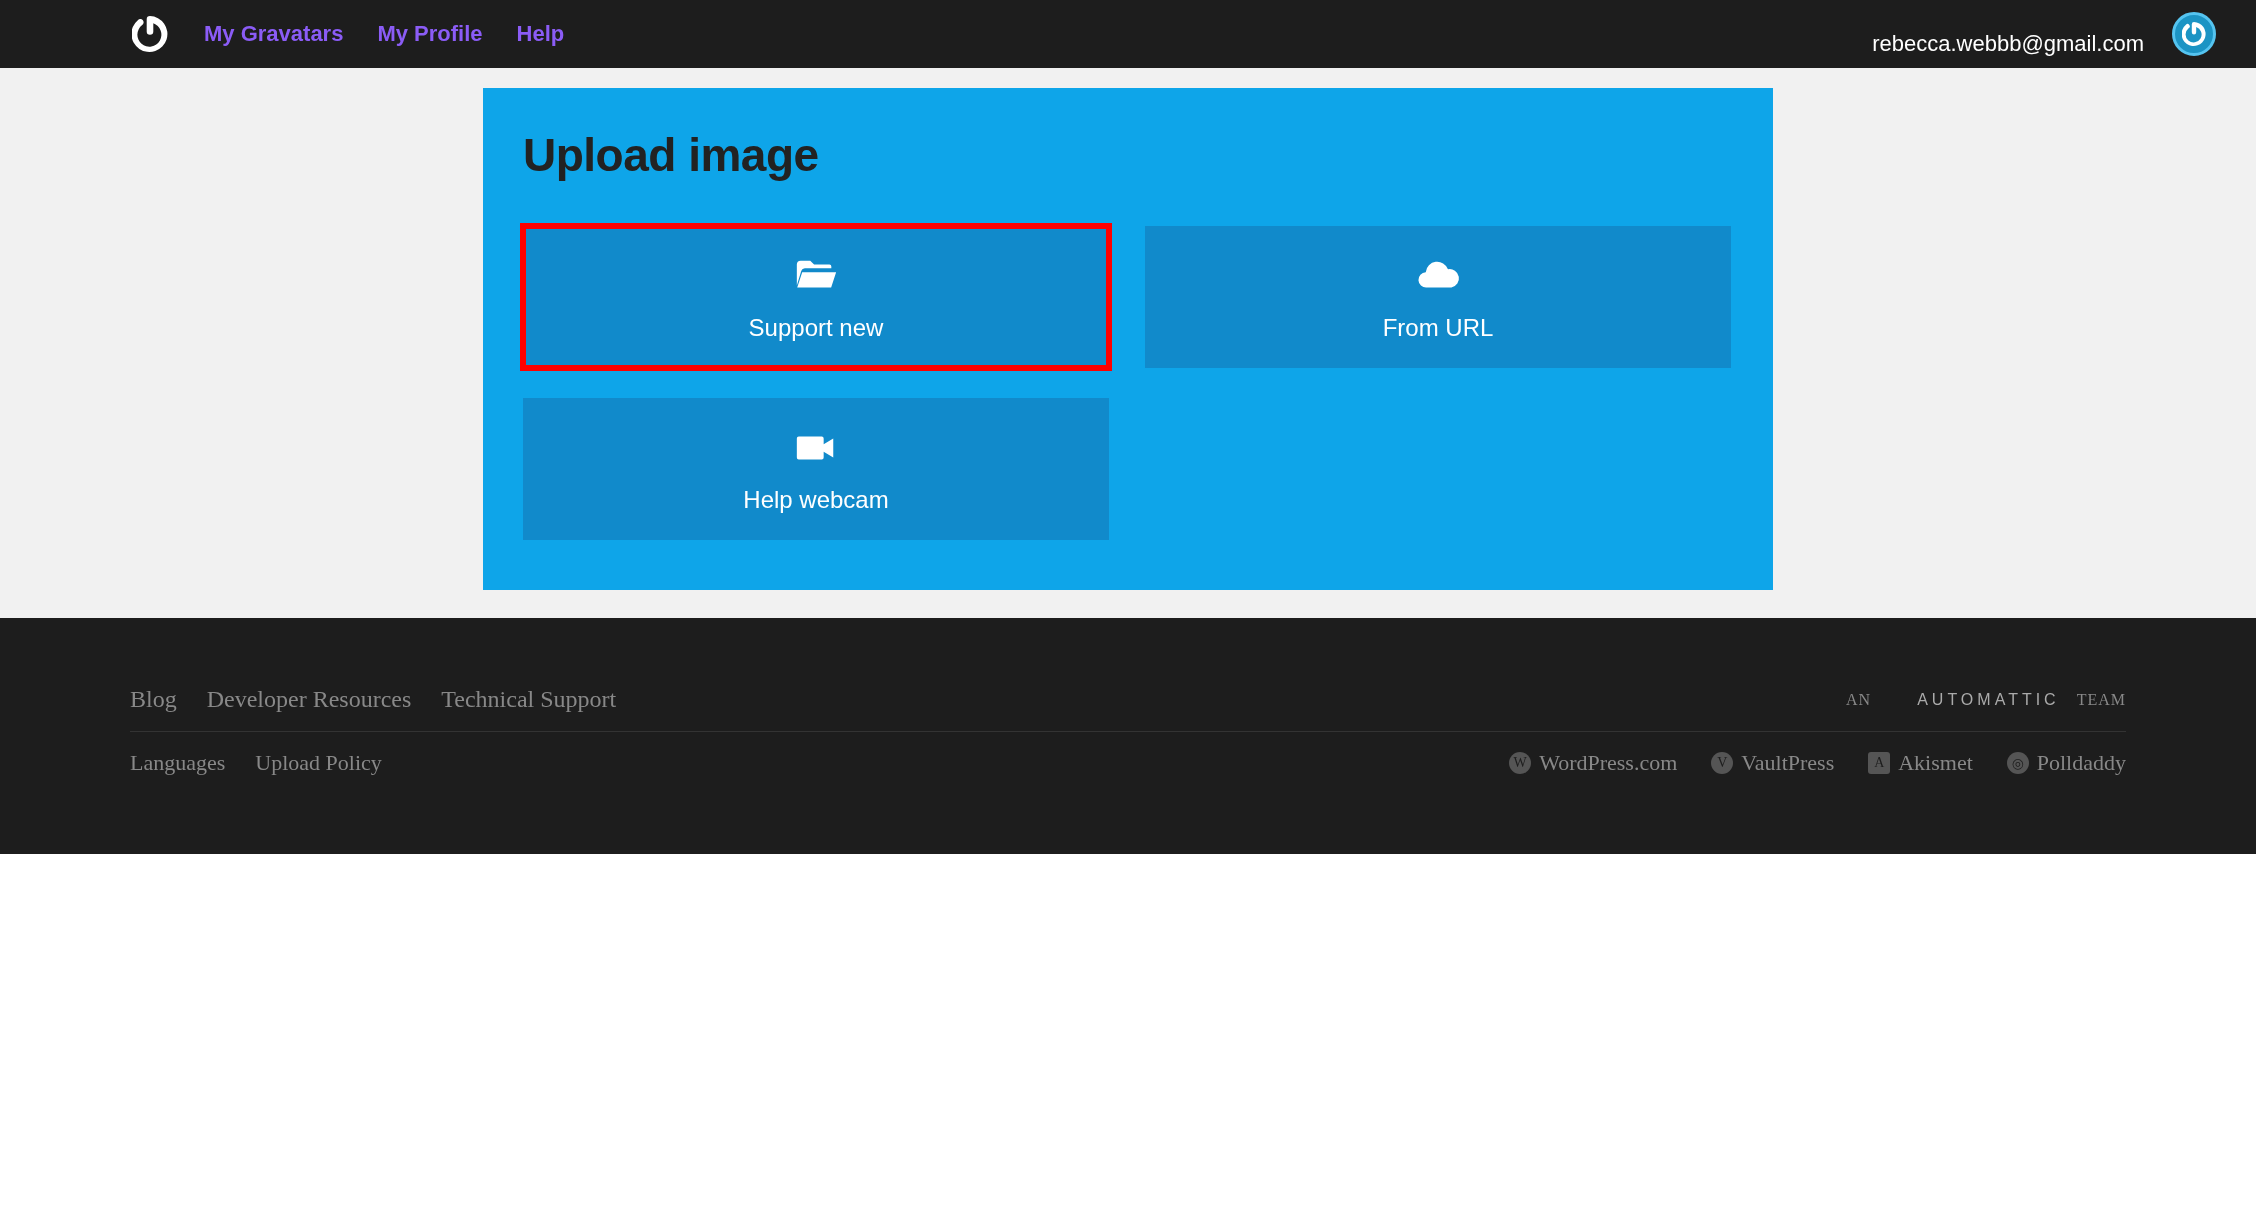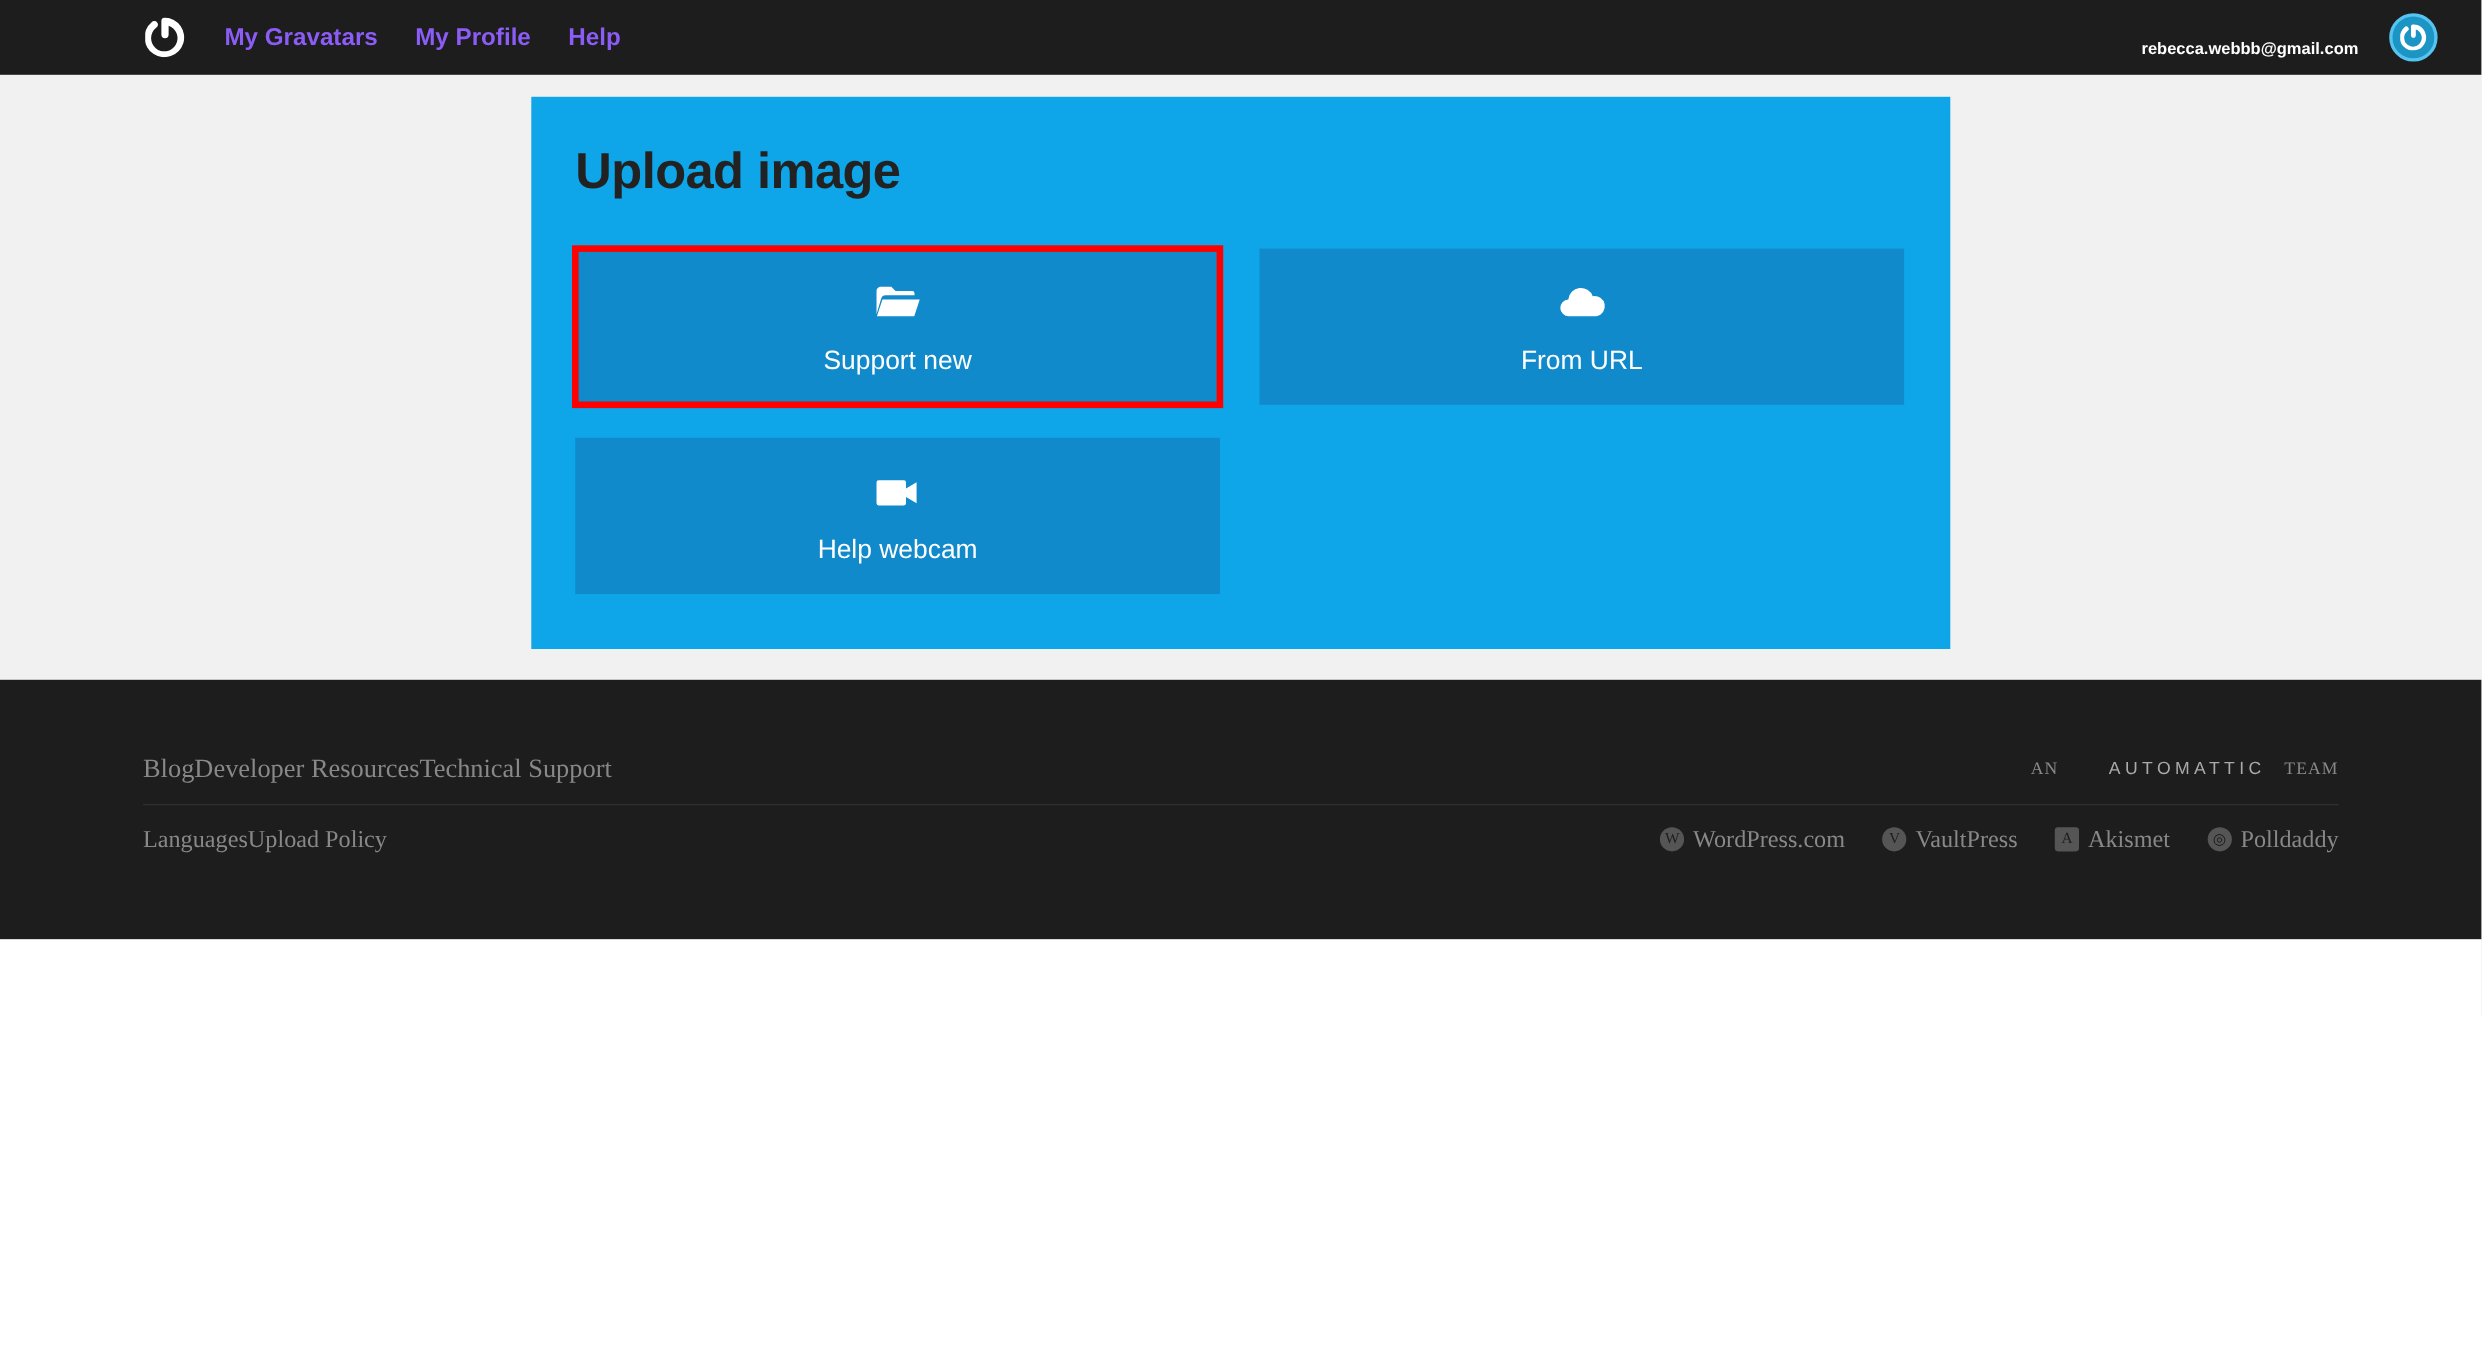--- a/index.html
+++ b/index.html
@@ -28,21 +28,21 @@
     color: #8b5cf6;
     text-decoration: none;
     font-size: 22px;
     font-weight: 700;
     text-align: right;
   }
   .topbar-right {
     margin-left: auto;
     display: flex; align-items: center; gap: 28px;
   }
-  .topbar-email { font-size: 15px; font-weight:700;margin-top:20px; }
+  .topbar-email { font-size: 22px; font-weight:400;margin-top:20px; }
   .avatar-button {
     width: 44px; height: 44px; border-radius: 50%;
     background: #1c94c4;
     display:flex; align-items:center; justify-content:center;
     border: 3px solid #55c4f0;
   }
   
   .page-wrap {
     max-width: 1290px;
     margin: 20px auto 0 auto;
@@ -86,21 +86,21 @@
     color: #bbb;
     margin-top: 28px;
     padding: 50px 130px 60px 130px;
     font-family: Georgia, "Times New Roman", serif;
   }
   .footer-row {
     display: flex; align-items: center;
     padding: 18px 0;
   }
   .footer-row.first { border-bottom: 1px solid #333; }
-  .footer-left { display:flex; }
+  .footer-left { display:flex; gap: 30px; }
   .footer-left a { color: #888; text-decoration:none; font-size: 24px; }
   .footer-right { margin-left:auto; display:flex; align-items:flex-end; gap:17px; color:#888; font-size:16px; letter-spacing:1px;}
   .automattic { letter-spacing: 4px; font-size: 16px; font-family: -apple-system, Arial, sans-serif; color:#aaa;margin-left:29px;}
   .footer-row.second .footer-left a { font-size: 22px; }
   .product-links { margin-left:auto; display:flex; gap:34px; align-items:center; }
   .product-links a { color:#888; text-decoration:none; font-size:22px; display:flex; align-items:center; gap:8px; }
   .mini-icon {
     width:22px; height:22px; border-radius:50%;
     background:#555; display:inline-flex; align-items:center; justify-content:center;
     font-family: Georgia, serif; font-size:14px; color:#1d1d1d;

